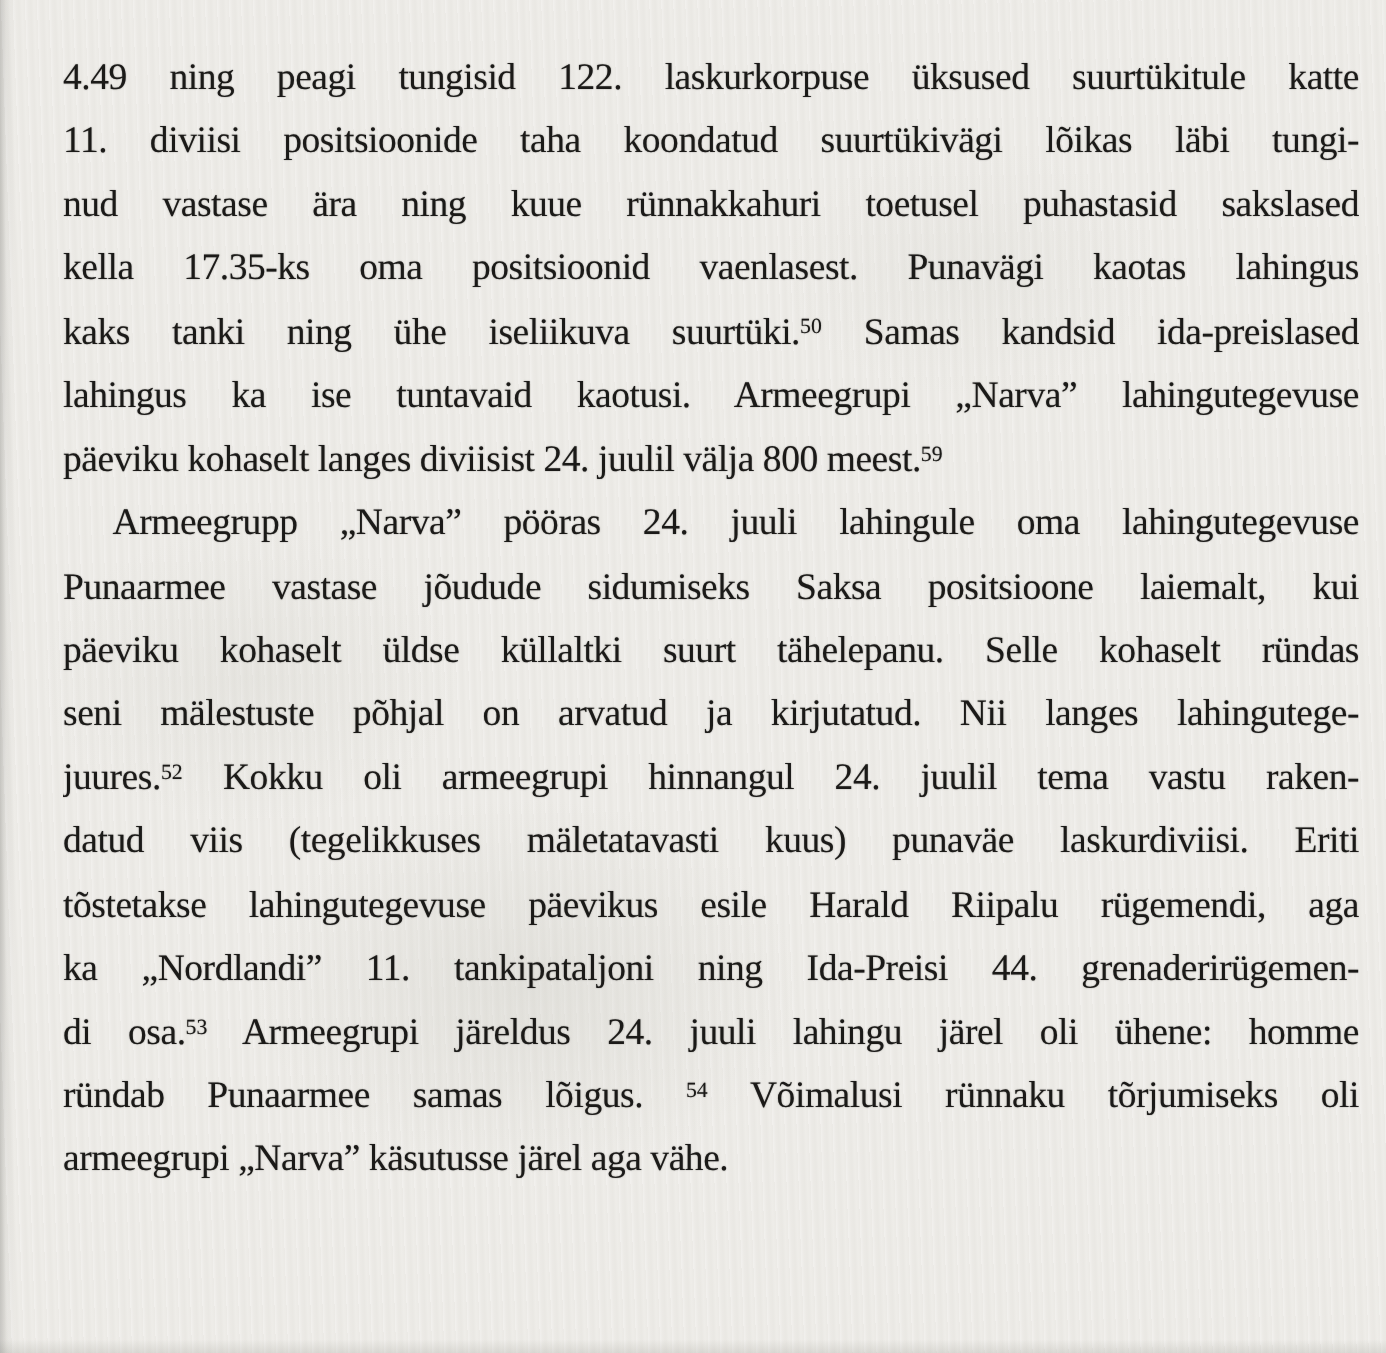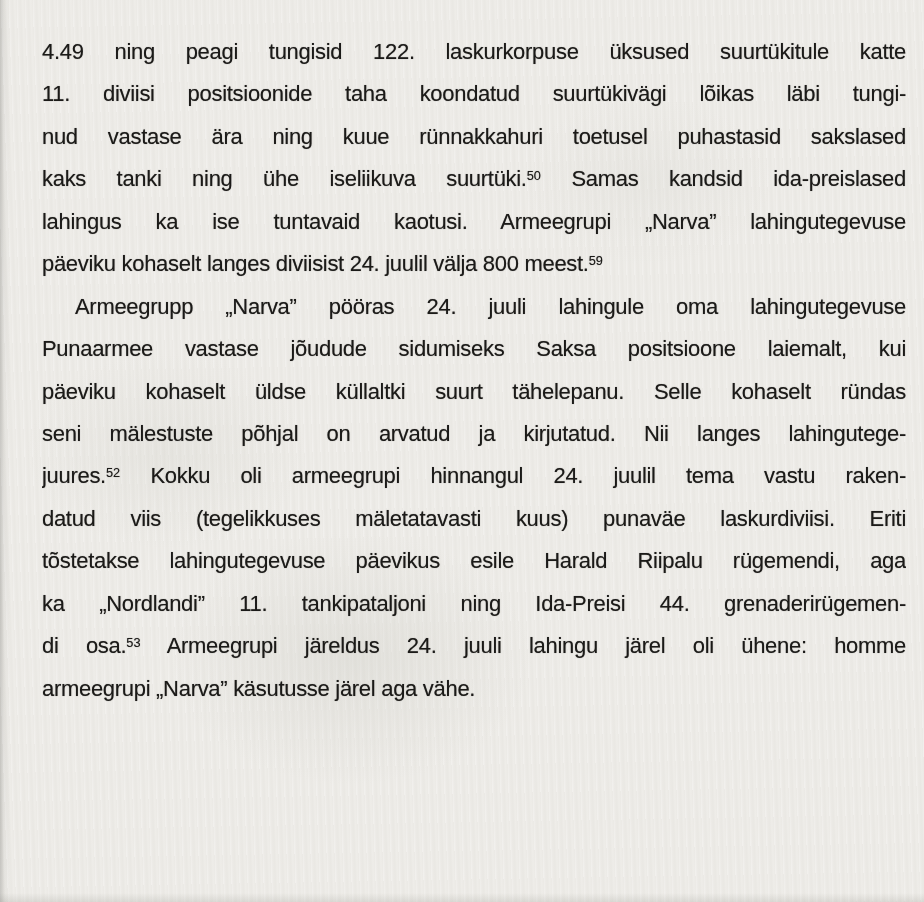--- a/index.html
+++ b/index.html
@@ -24,22 +24,22 @@
         rgba(222,222,215,0.16) 4px,
         rgba(246,246,242,0.22) 6px,
         rgba(230,230,224,0.10) 8px),
       #eceae6;
   }
   .text-block {
     position: absolute;
     left: 42px;
     top: 31px;
     width: 864px;
-    font-family: Liberation Sans, sans-serif;
-    font-size: 22px;
+    font-family: Liberation Serif, serif;
+    font-size: 25px;
     letter-spacing: -0.3px;
     color: #1b1a18;
     text-shadow: 0 0 0.9px rgba(35,33,30,0.55);
   }
   .para { margin: 0; }
   .line {
     height: 42.45px;
     line-height: 42.45px;
     overflow: hidden;
     text-align: justify;
@@ -63,30 +63,32 @@
 </style>
 </head>
 <body>
 
 <div class="page">
   <div class="text-block">
       <div class="para">
         <div class="line">4.49 ning peagi tungisid 122. laskurkorpuse üksused suurtükitule katte</div>
         <div class="line">11. diviisi positsioonide taha koondatud suurtükivägi lõikas läbi tungi-</div>
         <div class="line">nud vastase ära ning kuue rünnakkahuri toetusel puhastasid sakslased</div>
+        <div class="line">kella 17.35-ks oma positsioonid vaenlasest. Punavägi kaotas lahingus</div>
         <div class="line">kaks tanki ning ühe iseliikuva suurtüki.<sup>50</sup> Samas kandsid ida-preislased</div>
         <div class="line">lahingus ka ise tuntavaid kaotusi. Armeegrupi „Narva” lahingutegevuse</div>
         <div class="line last">päeviku kohaselt langes diviisist 24. juulil välja 800 meest.<sup>59</sup></div>
       </div>
       <div class="para">
         <div class="line indent">Armeegrupp „Narva” pööras 24. juuli lahingule oma lahingutegevuse</div>
         <div class="line">Punaarmee vastase jõudude sidumiseks Saksa positsioone laiemalt, kui</div>
         <div class="line">päeviku kohaselt üldse küllaltki suurt tähelepanu. Selle kohaselt ründas</div>
         <div class="line">seni mälestuste põhjal on arvatud ja kirjutatud. Nii langes lahingutege-</div>
         <div class="line">juures.<sup>52</sup> Kokku oli armeegrupi hinnangul 24. juulil tema vastu raken-</div>
         <div class="line">datud viis (tegelikkuses mäletatavasti kuus) punaväe laskurdiviisi. Eriti</div>
         <div class="line">tõstetakse lahingutegevuse päevikus esile Harald Riipalu rügemendi, aga</div>
         <div class="line">ka „Nordlandi” 11. tankipataljoni ning Ida-Preisi 44. grenaderirügemen-</div>
         <div class="line">di osa.<sup>53</sup> Armeegrupi järeldus 24. juuli lahingu järel oli ühene: homme</div>
+        <div class="line">ründab Punaarmee samas lõigus. <sup>54</sup> Võimalusi rünnaku tõrjumiseks oli</div>
         <div class="line last">armeegrupi „Narva” käsutusse järel aga vähe.</div>
       </div>
     </div>
 </div>
 
 </body></html>

